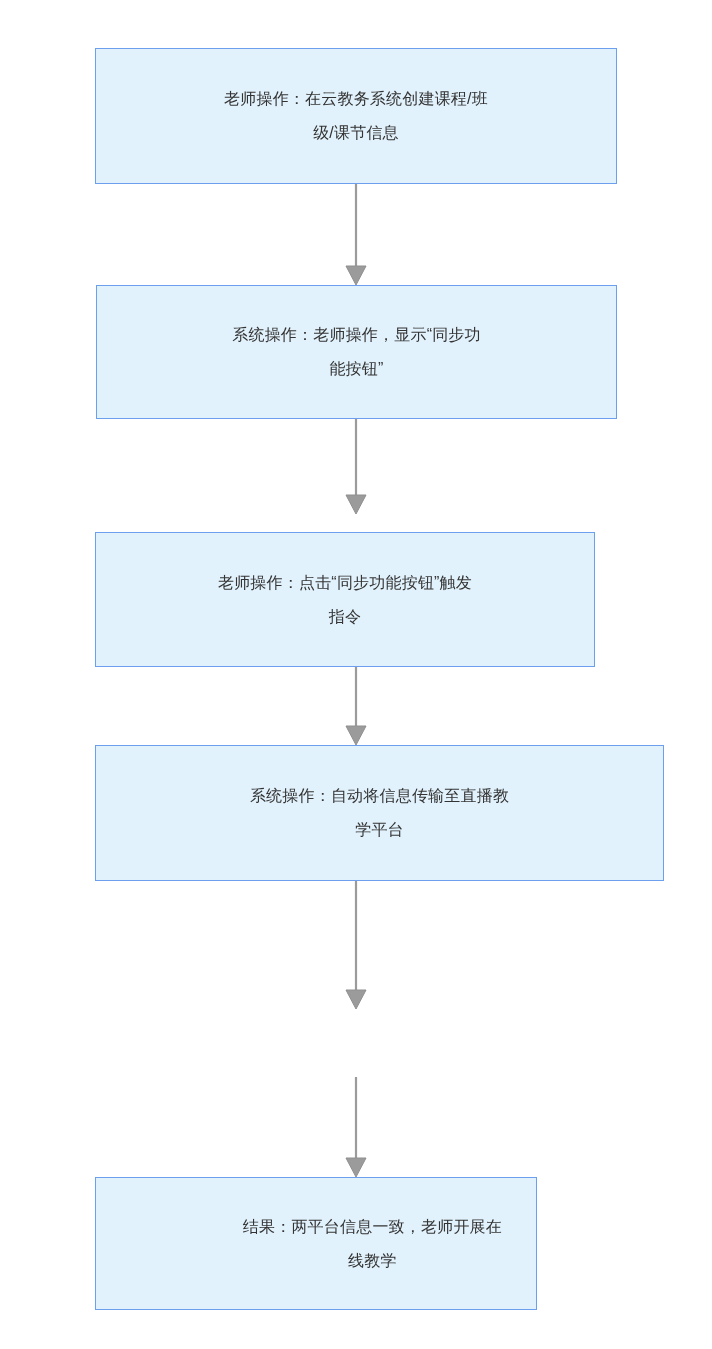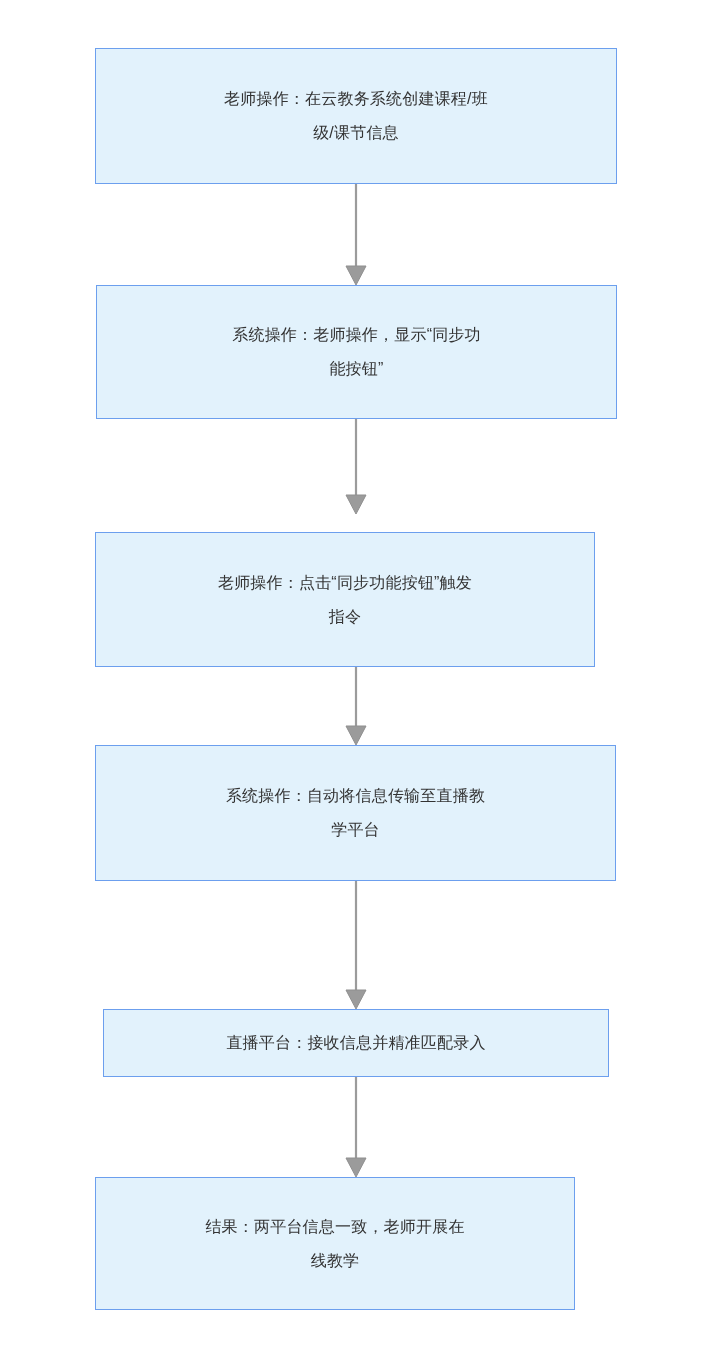--- a/index.html
+++ b/index.html
@@ -37,23 +37,23 @@
     line-height: 34px;
     letter-spacing: 0.2px;
     padding: 0 34px;
     white-space: pre-line;
     font-family: "Liberation Sans", "DejaVu Sans", sans-serif;
   }
   
   .node-1 { left: 95px;  top: 48px;   width: 522px; height: 136px; }
   .node-2 { left: 96px;  top: 285px;  width: 521px; height: 134px; }
   .node-3 { left: 95px;  top: 508px;  width: 500px; height: 135px; margin-top: 24px; }
-  .node-4 { left: 95px;  top: 745px;  width: 521px; height: 136px; }
+  .node-4 { left: 95px;  top: 745px;  width: 569px; height: 136px; }
   .node-5 { left: 103px; top: 1009px; width: 506px; height: 68px; }
-  .node-6 { left: 95px;  top: 1177px; width: 480px; height: 133px; }
+  .node-6 { left: 95px;  top: 1177px; width: 442px; height: 133px; justify-content: flex-end; }
 
   .connector {
     position: absolute;
     left: 0;
     top: 0;
     width: 712px;
     height: 1349px;
     pointer-events: none;
   }
   .conn-line {
@@ -113,22 +113,19 @@
   <div class="node node-3">
     <span class="node-label">老师操作：点击“同步功能按钮”触发
 指令</span>
   </div>
 
   <div class="node node-4">
     <span class="node-label">系统操作：自动将信息传输至直播教
 学平台</span>
   </div>
 
-  <div class="node node-5">
-    <span class="node-label">直播平台：接收信息并精准匹配录入</span>
-  </div>
 
   <div class="node node-6">
     <span class="node-label">结果：两平台信息一致，老师开展在
 线教学</span>
   </div>
 
 </div>
 
 </body></html>

